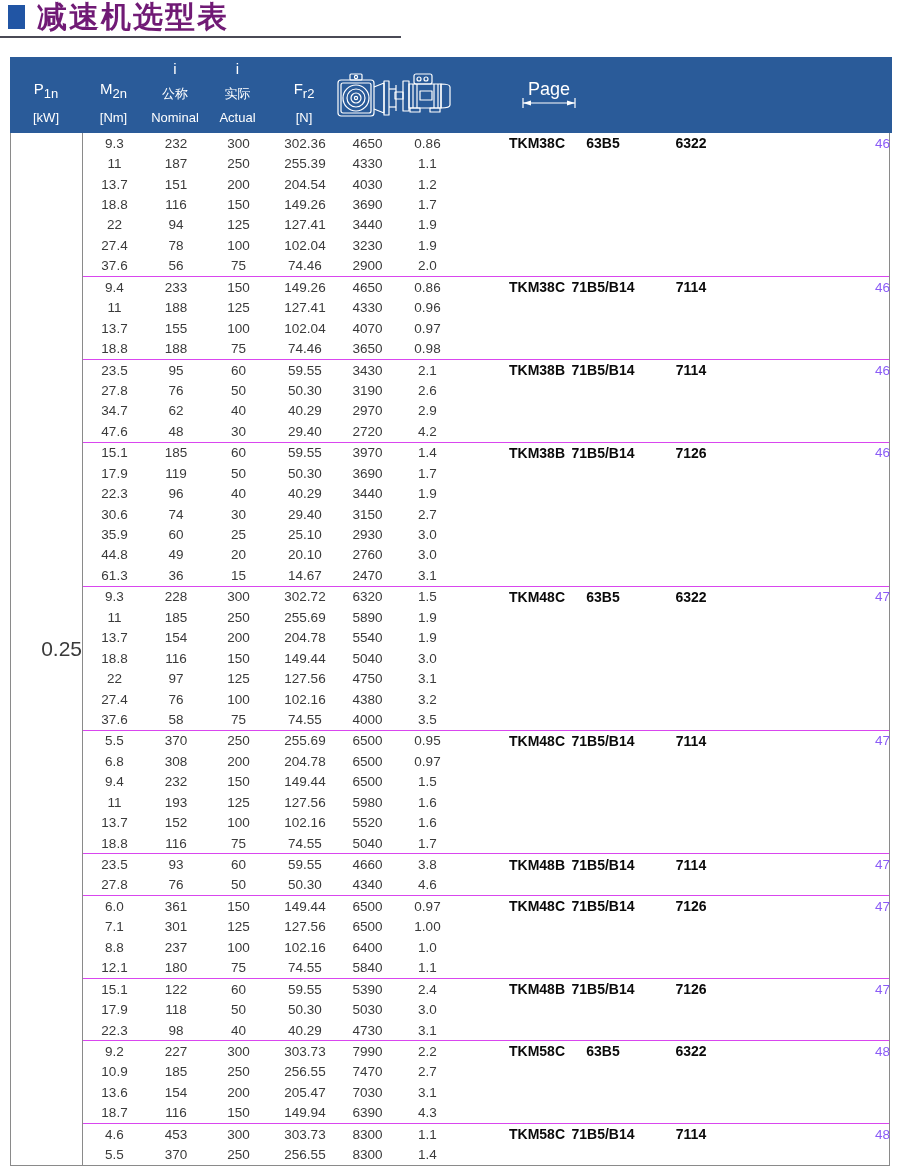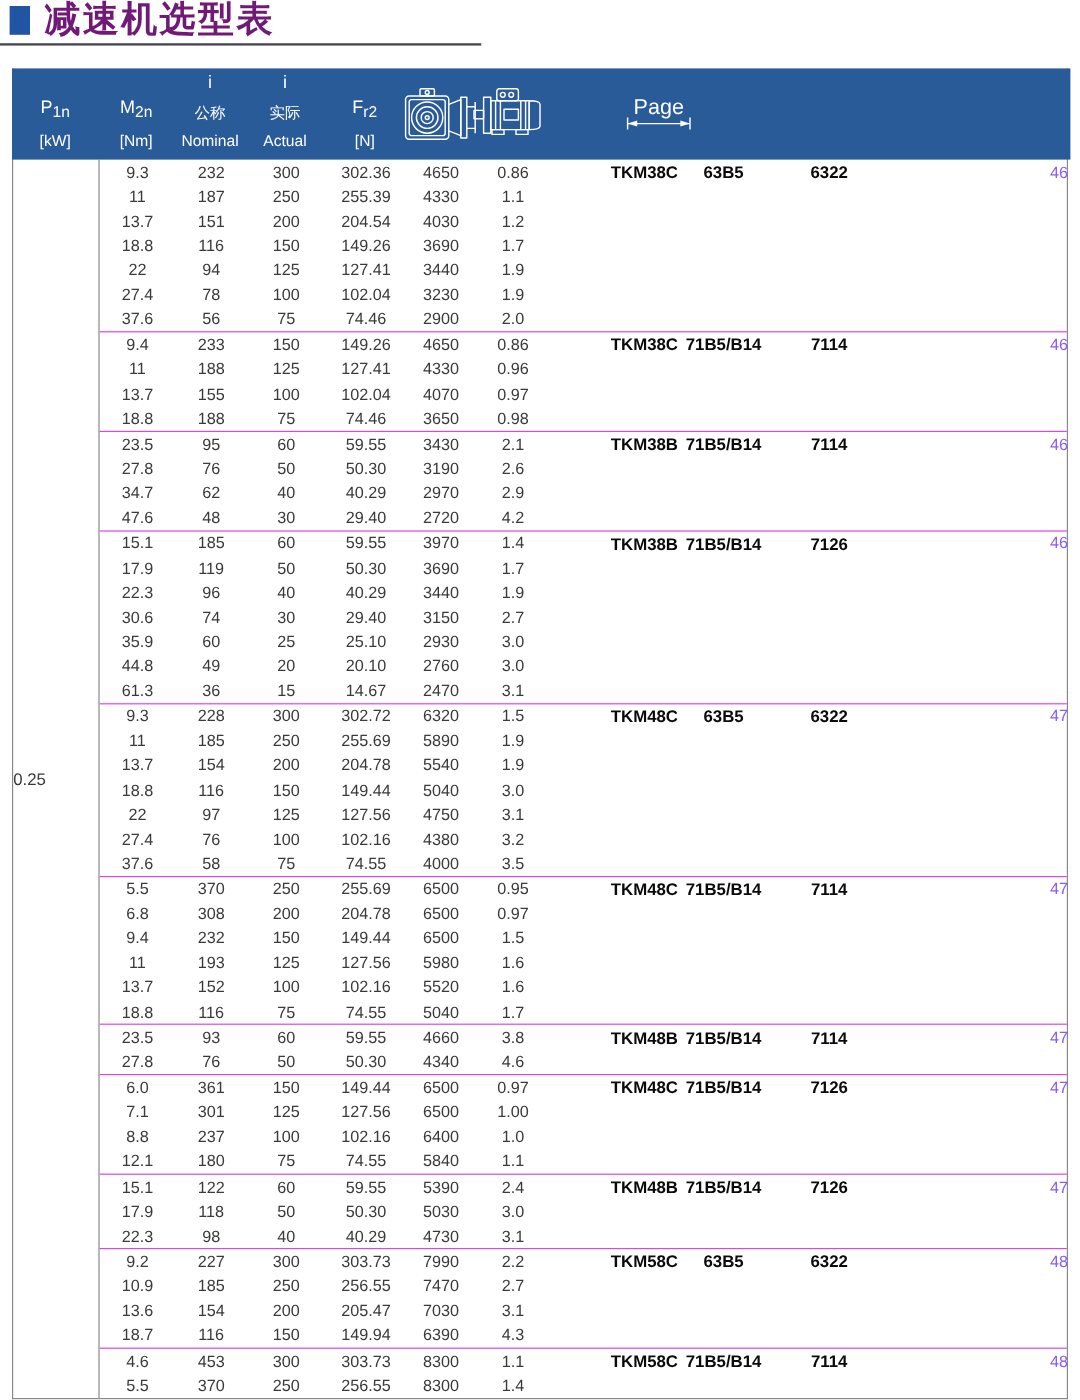--- a/index.html
+++ b/index.html
@@ -60,22 +60,22 @@
   .hcell.icon-cell { justify-content: center; padding-bottom: 0; }
   .icon-cell svg { display: block; }
   .page-cell { justify-content: center; gap: 1px; padding-bottom: 0; }
   .page-cell .page-word { font-size: 18px; line-height: 14px; }
 
   
   .tbody { display: flex; }
   .p1n-col {
     width: 72px;
     border-right: 1px solid #8a8a8a;
-    display: flex; align-items: center; justify-content: flex-start;
-    font-size: 14px; color: #3a3a3a;
+    display: flex; align-items: center; justify-content: flex-end;
+    font-size: 21px; color: #3a3a3a;
   }
   .groups { flex: 1; }
   .group { position: relative; border-top: 1px solid #d946ef; }
   .group.first { border-top: none; }
   .row {
     display: grid;
     grid-template-columns: 63px 60px 65px 68px 57px 63px;
     height: 20.44px;
     align-items: center;
   }

